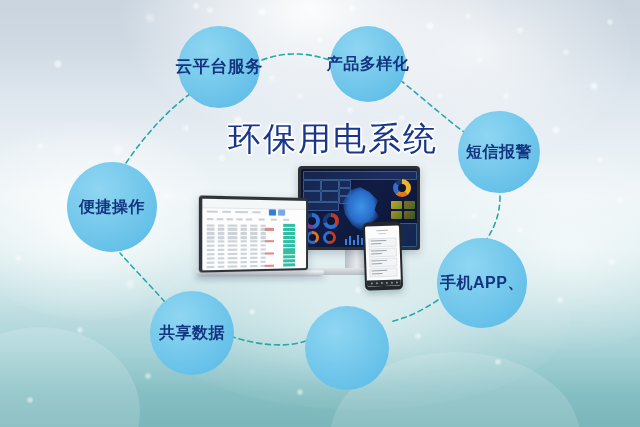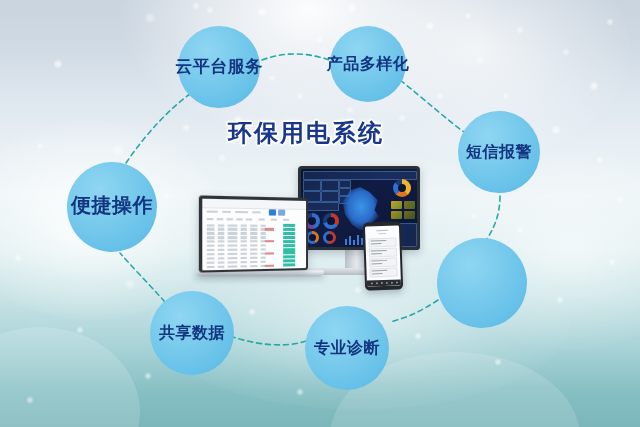--- a/index.html
+++ b/index.html
@@ -206,22 +206,22 @@
     letter-spacing: 0.5px;
     line-height: 1.18;
     white-space: nowrap;
   }
   .bubble .btext { display: block; }
 
   
   .title {
     position: absolute;
     left: 228px; top: 117px;
-    font-size: 24px;
-    font-weight: 700;
+    font-size: 33px;
+    font-weight: 400;
     letter-spacing: 2px;
     color: #18368c;
     text-shadow:
       1.6px 0 0 #ffffff, -1.6px 0 0 #ffffff, 0 1.6px 0 #ffffff, 0 -1.6px 0 #ffffff,
       1.2px 1.2px 0 #ffffff, -1.2px 1.2px 0 #ffffff, 1.2px -1.2px 0 #ffffff, -1.2px -1.2px 0 #ffffff,
       0 0 7px rgba(255,255,255,0.95);
     white-space: nowrap;
   }
 </style>
 </head>
@@ -488,32 +488,32 @@
           <span class="btext">产品多样化</span>
         </div>
       </div>
       <div class="bubble" style="left: 458px; top: 111px; width: 82px; height: 82px; font-size: 16px;">
         <div>
           <span class="btext">短信报警</span>
         </div>
       </div>
       <div class="bubble" style="left: 437px; top: 238px; width: 90px; height: 90px; font-size: 16px;">
         <div>
+          <span class="btext">手机APP、</span>
         </div>
       </div>
       <div class="bubble" style="left: 305px; top: 306px; width: 84px; height: 84px; font-size: 16px;">
         <div>
-          <span class="btext">专业诊断</span>
         </div>
       </div>
       <div class="bubble" style="left: 150px; top: 291px; width: 84px; height: 84px; font-size: 16px;">
         <div>
           <span class="btext">共享数据</span>
         </div>
       </div>
-      <div class="bubble" style="left: 67px; top: 162px; width: 90px; height: 90px; font-size: 20px; font-family: Liberation Mono, monospace;">
+      <div class="bubble" style="left: 67px; top: 162px; width: 90px; height: 90px; font-size: 16px;">
         <div>
           <span class="btext">便捷操作</span>
         </div>
       </div>
     </div>
 
 </div>
 
 </body></html>

